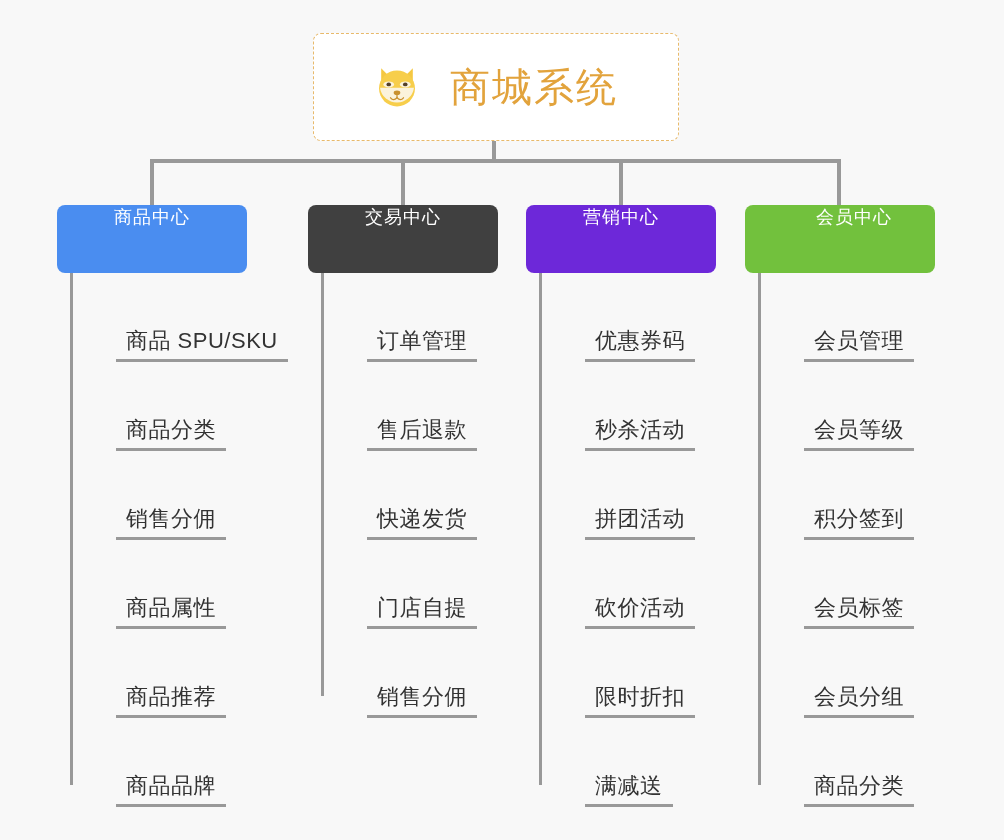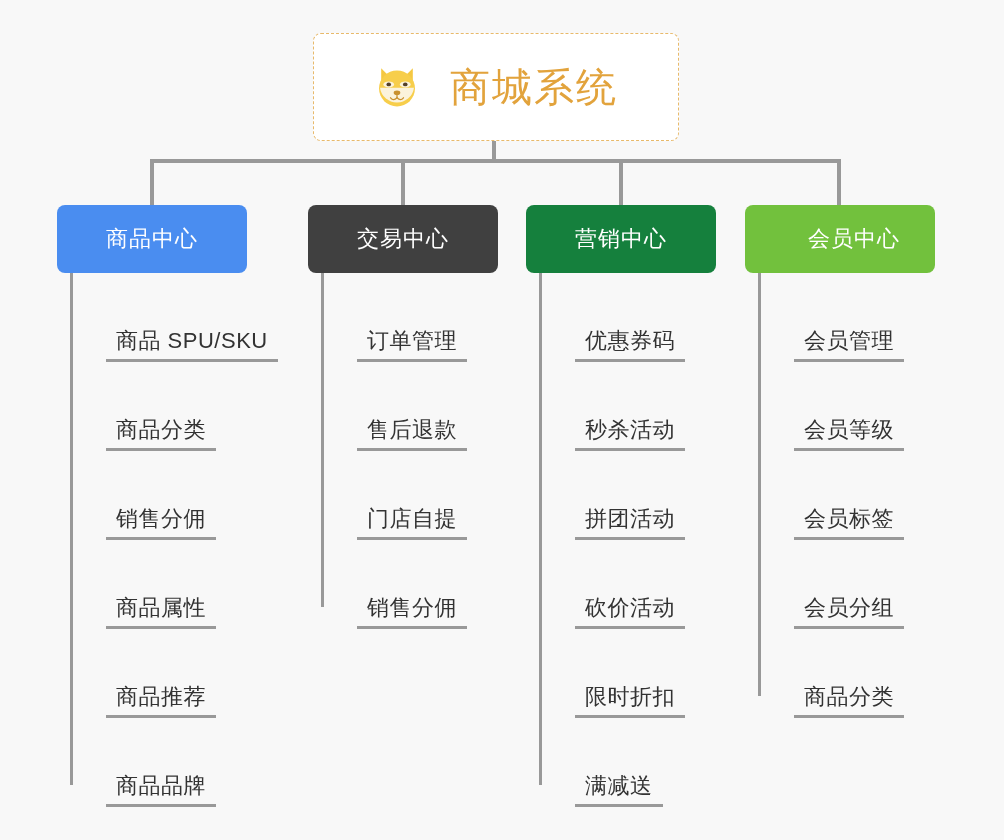--- a/index.html
+++ b/index.html
@@ -70,37 +70,36 @@
   }
   .col-1 { left: 57px;  }
   .col-2 { left: 308px; }
   .col-3 { left: 526px; }
   .col-4 { left: 745px; }
 
   .cat-box {
     height: 68px;
     border-radius: 8px;
     display: flex;
-    align-items: center;
     justify-content: center;
     color: #FFFFFF;
-    font-size: 22px;
+    font-size: 18px;
     letter-spacing: 1px;
     box-sizing: border-box;
   }
   .cat-1 { background: #4A8DF0; }
   .cat-2 { background: #404040; }
-  .cat-3 { background: #15803d; }
+  .cat-3 { background: #6d28d9; }
   .cat-4 { background: #72C13D; padding-left: 28px; }
 
   
   .leaf-wrap {
     position: relative;
     margin-left: 13px;
-    padding-left: 0;
+    padding-left: 10px;
   }
   .spine {
     position: absolute;
     left: 0;
     top: 0;
     bottom: 22px;
     width: 3px;
     background: #999999;
   }
   .leaf {
@@ -193,20 +192,23 @@
     </div>
     <div class="leaf-wrap">
       <div class="spine"></div>
       <div class="leaf">
         <div class="leaf-inner"><span class="leaf-label">订单管理</span></div>
       </div>
       <div class="leaf">
         <div class="leaf-inner"><span class="leaf-label">售后退款</span></div>
       </div>
       <div class="leaf">
+        <div class="leaf-inner"><span class="leaf-label">快递发货</span></div>
+      </div>
+      <div class="leaf">
         <div class="leaf-inner"><span class="leaf-label">门店自提</span></div>
       </div>
       <div class="leaf">
         <div class="leaf-inner"><span class="leaf-label">销售分佣</span></div>
       </div>
     </div>
   </div>
 
   <div class="column col-3">
     <div class="cat-box cat-3">
@@ -241,20 +243,23 @@
     </div>
     <div class="leaf-wrap">
       <div class="spine"></div>
       <div class="leaf">
         <div class="leaf-inner"><span class="leaf-label">会员管理</span></div>
       </div>
       <div class="leaf">
         <div class="leaf-inner"><span class="leaf-label">会员等级</span></div>
       </div>
       <div class="leaf">
+        <div class="leaf-inner"><span class="leaf-label">积分签到</span></div>
+      </div>
+      <div class="leaf">
         <div class="leaf-inner"><span class="leaf-label">会员标签</span></div>
       </div>
       <div class="leaf">
         <div class="leaf-inner"><span class="leaf-label">会员分组</span></div>
       </div>
       <div class="leaf">
         <div class="leaf-inner"><span class="leaf-label">商品分类</span></div>
       </div>
     </div>
   </div>

